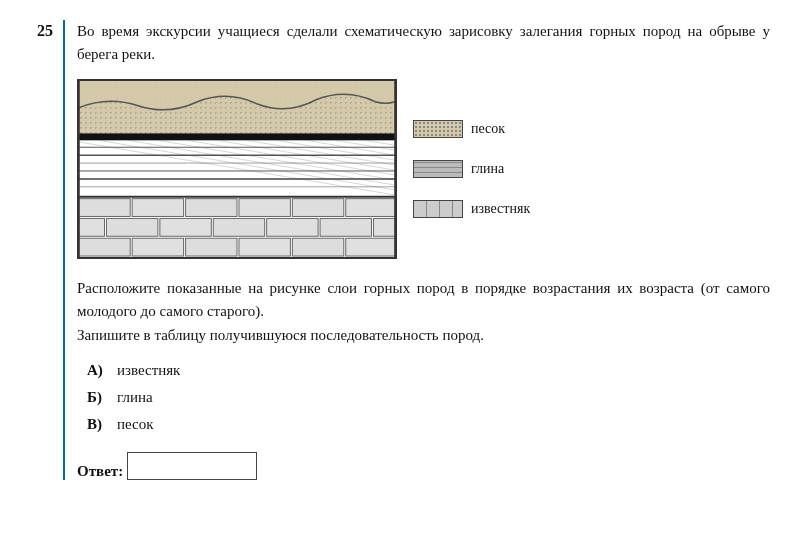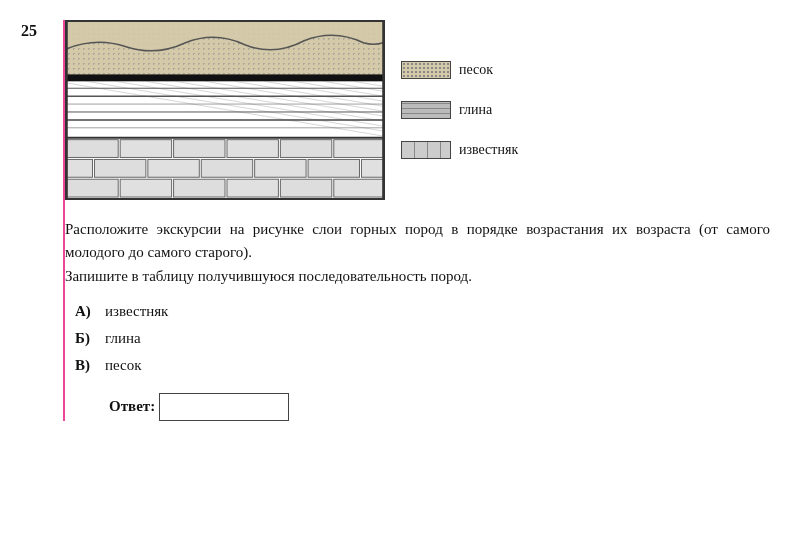--- a/index.html
+++ b/index.html
@@ -17,23 +17,23 @@
       display: flex;
       flex-direction: row;
       gap: 0;
     }
 
     .question-number {
       font-weight: bold;
       font-size: 16px;
       min-width: 45px;
       padding-top: 2px;
-      border-right: 2px solid #ec4899;
-      padding-right: 26px;
-      margin-right: 0;
+      border-right: 2px solid #0369a1;
+      padding-right: 10px;
+      margin-right: 12px;
       display: flex;
       align-items: flex-start;
       justify-content: flex-end;
     }
 
     .question-body {
       flex: 1;
     }
 
     .question-text {
@@ -152,24 +152,23 @@
     }
 
     .option-label {
       font-weight: bold;
       min-width: 24px;
     }
 
     
     .answer-row {
       display: flex;
-      align-items: center;
+      align-items: flex-end;
       gap: 4px;
       margin-top: 6px;
-      margin-left: 44px;
     }
 
     .answer-label {
       font-weight: bold;
       font-size: 15px;
     }
 
     .answer-input {
       width: 130px;
       height: 28px;
@@ -188,20 +187,21 @@
       pointer-events: none;
     }
   </style>
 </head>
 <body>
 
 <div class="question-container">
   <div class="question-number">25</div>
 
   <div class="question-body">
+    <div class="question-text">Во время экскурсии учащиеся сделали схематическую зарисовку залегания горных пород на обрыве у берега реки.</div>
 
     <div class="diagram-area">
       <div class="rock-diagram">
 
         <div class="layer-sand">
           <div class="layer-sand-pattern"></div>
         </div>
 
         <svg class="diagram-svg-overlay" viewBox="0 0 320 180" xmlns="http://www.w3.org/2000/svg">
 
@@ -273,21 +273,21 @@
           <span class="legend-label">глина</span>
         </div>
         <div class="legend-item">
           <div class="legend-swatch swatch-limestone"></div>
           <span class="legend-label">известняк</span>
         </div>
       </div>
     </div>
 
     <div class="instructions">
-      <span>Расположите экскурсии на рисунке слои горных пород в порядке </span><span class="bold">возрастания</span><span> их возраста (от самого молодого до самого старого).</span><br>
+      <span>Расположите показанные на рисунке слои горных пород в порядке </span><span class="bold">возрастания</span><span> их возраста (от самого молодого до самого старого).</span><br>
       <span>Запишите в таблицу получившуюся последовательность пород.</span>
     </div>
 
     <div class="options">
       <div class="option-item">
         <span class="option-label">А)</span>
         <span>известняк</span>
       </div>
       <div class="option-item">
         <span class="option-label">Б)</span>

